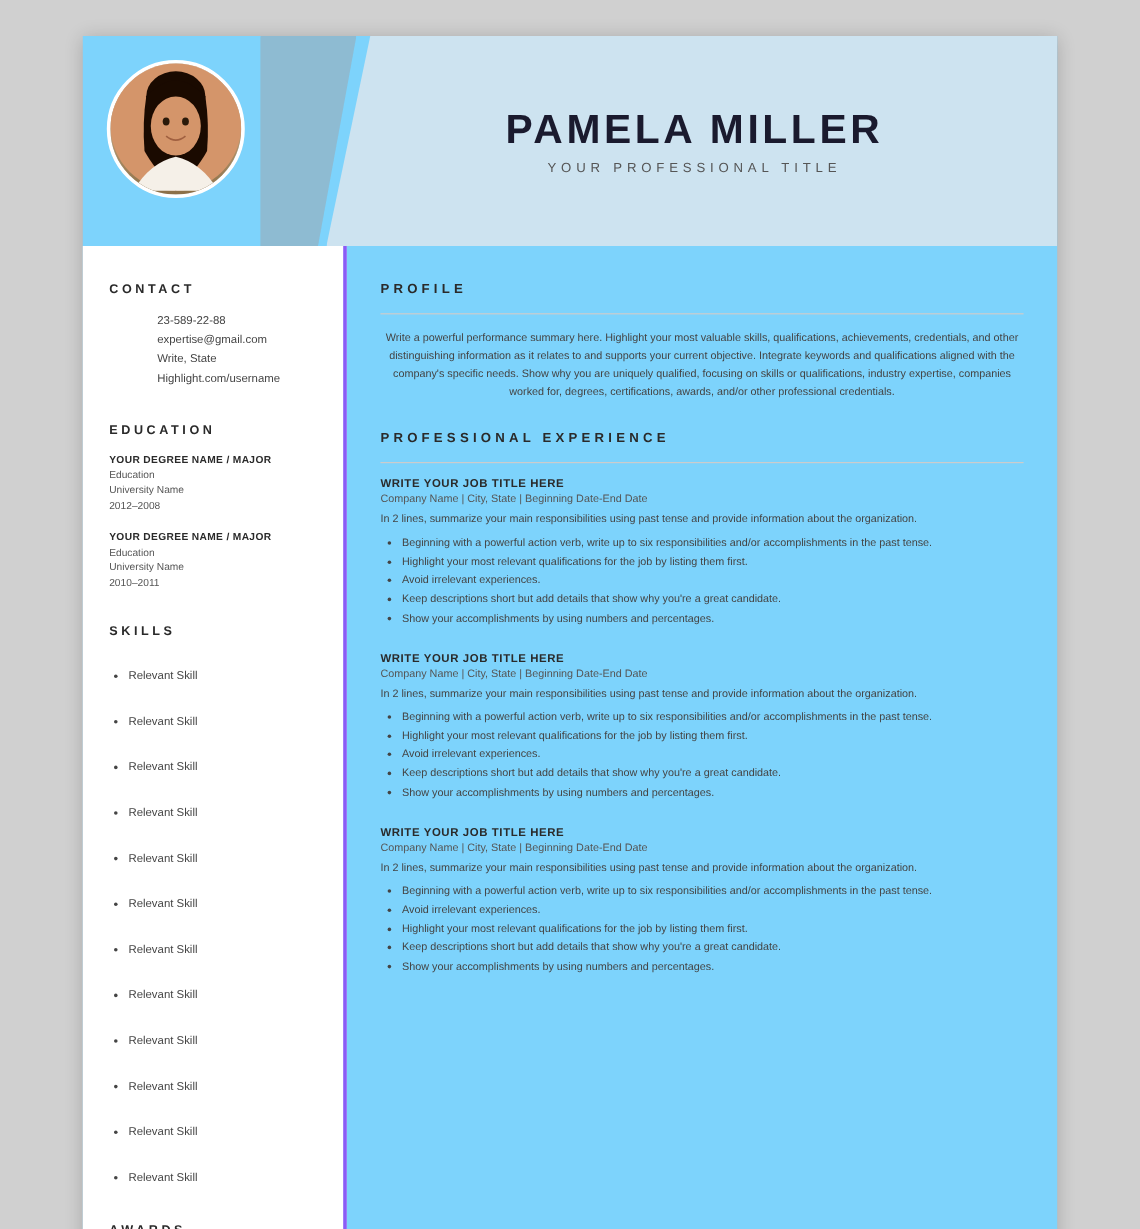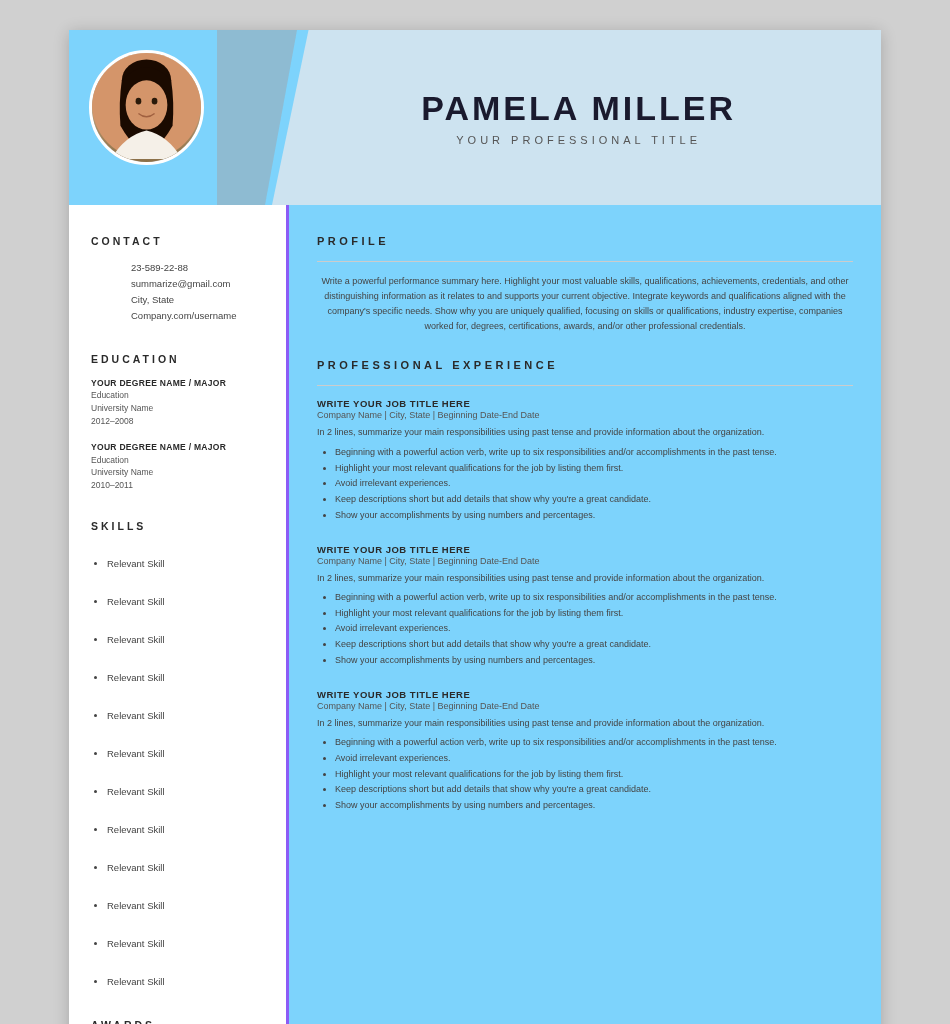--- a/index.html
+++ b/index.html
@@ -255,23 +255,23 @@
   </div>
 
   <div class="body">
 
     <div class="sidebar">
 
       <div class="sidebar-section">
         <div class="sidebar-heading">CONTACT</div>
         <div class="contact-info">
           <p>23-589-22-88</p>
-          <p>summarize@gmail.com</p>
-          <p>City, State</p>
-          <p>Company.com/username</p>
+          <p>expertise@gmail.com</p>
+          <p>Write, State</p>
+          <p>Highlight.com/username</p>
         </div>
       </div>
 
       <div class="sidebar-section">
         <div class="sidebar-heading">EDUCATION</div>
         <div class="edu-entry">
           <div class="edu-degree">YOUR DEGREE NAME / MAJOR</div>
           <div class="edu-sub">Education</div>
           <div class="edu-sub">University Name</div>
           <div class="edu-sub">2012–2008</div>

